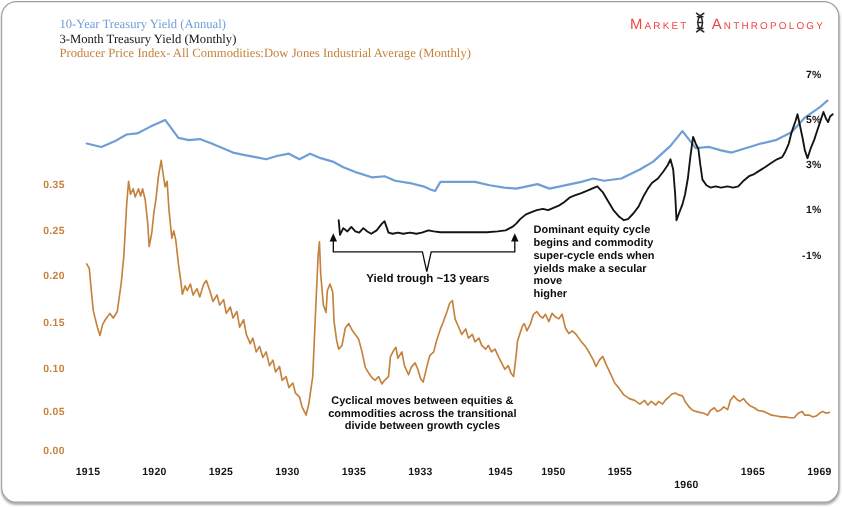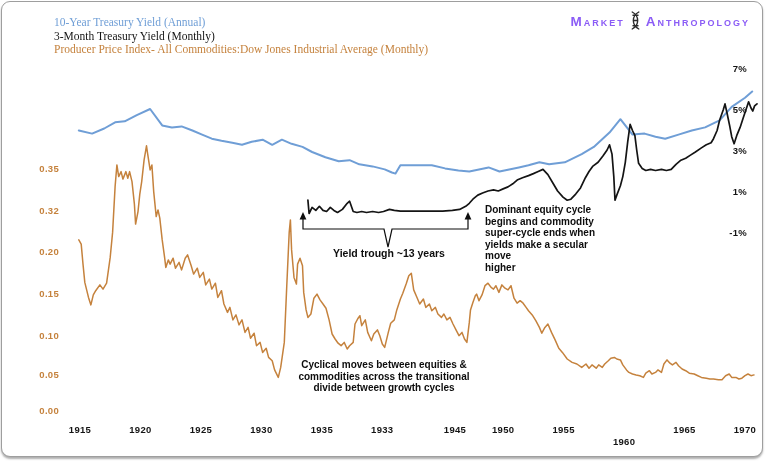--- a/index.html
+++ b/index.html
@@ -1,24 +1,24 @@
 <!DOCTYPE html>
 <html><head>
 <meta charset="utf-8">
 <style>
   html,body{margin:0;padding:0;background:#fff;width:765px;height:461px;overflow:hidden;
     font-family:"Liberation Sans",sans-serif;}
   #card{position:absolute;left:1px;top:1px;width:760px;height:454px;background:#fff;
-    border:1px solid #9e9e9e;border-radius:9px;box-shadow:0 2px 2px rgba(110,110,110,.55);}
+    border:1px solid #9e9e9e;border-radius:14px;box-shadow:0 2px 2px rgba(110,110,110,.55);}
   
   #legend{position:absolute;left:52px;top:14px;font-family:"Liberation Serif",serif;
     font-size:11.5px;line-height:13.5px;white-space:nowrap;}
   
   #logo{position:absolute;right:12px;top:9px;display:flex;align-items:center;gap:4px;
-    font-variant:small-caps;letter-spacing:2px;font-size:13.5px;color:#8b5cf6;font-weight:bold;}
+    font-variant:small-caps;letter-spacing:2px;font-size:13.5px;color:#ef4444;}
   #logo .w{transform:translateY(-1px);}
   
   #plot{position:absolute;left:0;top:0;}
   
   .tick{position:absolute;font-weight:bold;font-size:9.5px;letter-spacing:.3px;}
   .tick.yl{left:19px;width:38px;text-align:right;}
   .tick.yr{left:710px;width:35px;text-align:right;color:#141414;}
   .tick.xb{width:40px;text-align:center;top:422px;color:#141414;}
   
   .anno{position:absolute;font-weight:bold;color:#0d0d0d;white-space:pre-line;}
@@ -62,21 +62,21 @@
       <path d="M301,210 L297.6,217.5 L304.4,217.5 Z"></path>
       <path d="M466,210 L462.6,217.5 L469.4,217.5 Z"></path>
     </g>
   <polyline points="76.8,128.5 90.1,131.6 102.2,126.5 113.1,120.3 122.7,119.3 134.8,113.1 148.1,107.0 160.2,123.4 169.9,125.4 179.6,124.4 190.4,128.5 200.1,132.6 209.8,136.7 219.5,138.8 230.3,140.8 240.0,142.8 249.7,139.8 260.6,137.7 270.2,142.8 279.9,137.7 289.6,141.8 300.5,144.9 310.1,150.0 323.4,155.2 336.7,159.3 347.6,158.2 357.3,162.3 370.6,164.4 382.7,167.4 389.9,170.5 393.5,171.6 398.4,163.3 410.5,163.3 420.1,163.3 429.8,163.3 443.1,166.4 456.4,168.5 467.3,169.5 477.0,167.4 486.6,165.4 497.5,169.5 507.2,167.4 516.9,165.4 526.5,163.3 537.4,160.3 547.1,162.3 562.8,160.3 579.7,152.1 591.8,144.9 607.5,130.6 618.4,117.2 630.5,132.6 642.6,131.6 653.5,134.7 663.2,136.7 676.5,132.6 689.8,128.5 703.1,125.4 717.6,118.3 729.7,104.9 743.0,95.7 750.2,89.5" fill="none" stroke="#6f9ed6" stroke-width="2" stroke-linejoin="round" stroke-linecap="round"></polyline>
       <polyline points="305.9,198.2 307.1,211.5 310.1,205.4 313.8,208.4 317.4,204.3 321.0,208.4 324.6,209.5 328.3,205.4 331.9,208.4 335.5,210.5 340.4,207.4 345.2,201.3 347.6,199.2 351.2,209.5 354.9,210.5 359.7,209.5 364.5,210.5 370.6,209.5 376.6,210.5 381.5,209.5 387.5,207.4 392.3,208.4 398.4,209.1 404.4,209.1 416.5,209.1 428.6,209.1 440.7,209.1 450.4,208.4 457.6,207.4 463.7,204.3 467.3,201.3 470.9,197.2 475.8,193.1 480.6,191.0 486.0,189.0 491.5,187.9 496.3,189.0 501.1,186.9 506.0,184.9 510.8,181.8 515.7,177.7 520.5,175.7 526.5,173.6 531.4,171.6 536.2,169.5 541.0,167.4 545.9,172.6 550.7,180.8 555.6,189.0 561.0,195.1 565.2,198.2 568.9,197.2 573.7,192.1 578.5,185.9 583.4,175.7 587.0,169.5 590.6,164.4 596.1,160.3 600.9,154.1 605.1,148.0 607.5,142.8 610.0,152.1 611.8,174.6 613.0,198.2 614.8,193.1 618.4,183.8 620.8,174.6 623.3,160.3 625.7,139.8 628.1,122.4 630.5,128.5 632.9,133.6 634.7,148.0 636.6,161.3 640.2,166.4 643.8,168.5 648.6,167.4 653.5,168.5 659.5,167.4 664.4,168.5 669.2,167.4 674.0,162.3 678.9,158.2 683.7,156.2 688.5,153.1 693.4,150.0 699.4,145.9 704.3,142.8 709.1,140.8 711.5,136.7 715.1,128.5 717.6,118.3 721.2,108.0 723.0,101.9 724.8,110.0 727.8,124.4 729.7,134.7 732.1,141.8 735.1,132.6 738.1,125.4 741.1,116.2 744.2,107.0 746.6,99.8 749.0,106.0 750.8,109.0 752.6,103.9 755.0,101.9" fill="none" stroke="#141414" stroke-width="1.7" stroke-linejoin="round" stroke-linecap="round"></polyline>
       <polyline points="76.8,237.9 79.2,242.1 81.0,262.1 82.8,280.4 86.5,295.4 88.9,302.9 91.3,292.9 93.7,288.7 97.9,282.9 101.0,287.1 104.6,281.2 108.2,255.4 110.6,230.4 113.1,184.6 114.9,162.9 116.7,174.6 119.1,169.6 120.9,177.1 123.9,169.6 125.8,176.3 127.6,169.6 130.0,179.6 132.4,202.1 133.6,222.1 136.0,209.6 137.8,192.1 139.7,179.6 142.1,157.9 144.5,143.8 145.7,152.1 148.1,167.9 149.9,162.9 151.7,189.6 154.2,214.6 156.0,207.9 157.8,216.2 160.2,237.9 162.6,255.4 163.8,265.4 166.3,257.9 168.1,262.1 171.1,256.2 173.5,266.2 177.1,260.4 179.6,267.9 183.2,256.2 185.6,252.9 189.2,263.7 191.6,272.1 195.3,266.2 197.7,275.4 201.3,270.4 203.7,282.9 207.4,277.1 209.8,287.1 213.4,281.2 215.8,295.4 219.5,288.7 221.9,302.0 225.5,310.4 227.9,305.4 230.9,317.9 234.0,312.9 237.0,322.9 240.0,317.9 243.0,330.4 246.1,325.4 248.5,336.2 252.1,331.2 254.5,343.7 258.1,340.4 260.6,350.4 264.2,346.2 266.6,355.4 270.2,358.7 272.6,367.9 276.3,375.4 278.7,365.4 282.3,340.4 284.7,285.4 287.2,230.4 288.4,217.9 289.6,247.9 292.0,275.4 294.4,282.1 295.6,262.1 298.0,256.2 300.5,263.7 301.7,290.4 304.1,307.9 305.9,315.4 308.9,312.0 311.9,296.2 315.0,292.1 318.0,297.9 321.0,302.0 324.0,306.2 327.1,317.9 330.1,332.0 333.1,337.0 336.1,341.2 339.1,343.7 342.2,340.4 345.2,347.0 347.6,343.7 351.2,340.4 353.0,322.0 356.1,316.2 357.9,313.7 359.7,323.7 363.3,317.9 365.7,330.4 369.4,338.7 371.8,332.0 375.4,327.9 377.8,333.7 380.3,342.0 382.7,345.4 386.3,330.4 388.7,321.2 392.3,317.9 394.8,307.9 398.4,297.0 400.8,291.2 404.4,281.2 406.8,273.7 409.3,271.2 411.7,287.9 415.3,296.2 417.7,302.0 421.4,297.0 423.8,305.4 427.4,302.0 429.8,308.7 433.4,305.4 435.9,312.0 439.5,315.4 441.9,312.0 444.9,317.9 448.0,315.4 451.0,322.0 454.0,327.9 457.0,333.7 460.0,330.4 462.5,337.0 464.9,340.4 467.3,320.4 468.5,307.9 470.9,300.4 473.3,293.7 474.6,292.1 477.0,298.7 480.0,292.9 483.0,283.7 486.0,281.2 489.1,285.4 491.5,287.1 493.9,283.7 496.9,290.4 499.9,282.9 503.0,286.2 506.0,287.9 509.0,283.7 512.0,296.2 515.1,301.2 518.1,298.7 521.1,301.2 524.1,305.4 526.5,308.7 530.2,312.9 533.8,318.7 537.4,325.4 539.8,331.2 542.9,325.4 545.9,322.0 549.5,330.4 553.1,337.9 556.8,346.2 560.4,350.4 565.2,357.0 570.1,360.4 574.9,362.0 579.7,365.4 584.0,362.0 587.0,366.2 590.0,362.9 594.2,366.2 596.7,362.9 600.3,365.4 602.7,362.0 606.3,358.7 608.8,356.2 612.4,355.4 614.8,357.0 618.4,357.9 620.8,362.9 624.5,367.9 626.9,370.4 630.5,372.0 634.1,372.9 637.8,373.7 641.4,375.4 643.8,371.2 647.4,368.7 649.9,372.0 653.5,370.4 655.9,367.9 659.5,370.4 661.9,362.0 665.0,357.9 668.0,361.2 670.4,362.9 674.0,360.4 676.5,363.7 680.1,367.0 683.7,368.7 687.3,371.2 692.2,372.0 695.8,373.7 699.4,375.4 704.3,376.2 707.9,377.0 711.5,377.0 716.4,377.8 720.0,377.8 723.6,373.7 727.2,372.0 729.7,375.4 733.9,375.4 736.9,377.0 739.9,376.2 743.0,373.7 746.0,372.0 749.0,373.7 752.0,372.9" fill="none" stroke="#c5823d" stroke-width="1.5" stroke-linejoin="round" stroke-linecap="round"></polyline>
     </svg>
 
   <div id="left-ticks">
       <span class="tick yl" style="top: 161.1px; color: rgb(197, 130, 61);">0.35</span>
-      <span class="tick yl" style="top: 202.75px; color: rgb(197, 130, 61);">0.32</span>
+      <span class="tick yl" style="top: 202.75px; color: rgb(197, 130, 61);">0.25</span>
       <span class="tick yl" style="top: 244.4px; color: rgb(197, 130, 61);">0.20</span>
       <span class="tick yl" style="top: 286.05px; color: rgb(197, 130, 61);">0.15</span>
       <span class="tick yl" style="top: 327.7px; color: rgb(197, 130, 61);">0.10</span>
       <span class="tick yl" style="top: 367px; color: rgb(197, 130, 61);">0.05</span>
       <span class="tick yl" style="top: 403px; color: rgb(197, 130, 61);">0.00</span>
     </div>
   <div id="right-ticks">
       <span class="tick yr" style="top: 61px; color: rgb(20, 20, 20);">7%</span>
       <span class="tick yr" style="top: 102px; color: rgb(20, 20, 20);">5%</span>
       <span class="tick yr" style="top: 143px; color: rgb(20, 20, 20);">3%</span>
@@ -88,21 +88,21 @@
       <span class="tick xb" style="left: 118.45px; color: rgb(20, 20, 20);">1920</span>
       <span class="tick xb" style="left: 178.9px; color: rgb(20, 20, 20);">1925</span>
       <span class="tick xb" style="left: 239.35px; color: rgb(20, 20, 20);">1930</span>
       <span class="tick xb" style="left: 299.8px; color: rgb(20, 20, 20);">1935</span>
       <span class="tick xb" style="left: 360.25px; color: rgb(20, 20, 20);">1933</span>
       <span class="tick xb" style="left: 433px; color: rgb(20, 20, 20);">1945</span>
       <span class="tick xb" style="left: 481.15px; color: rgb(20, 20, 20);">1950</span>
       <span class="tick xb" style="left: 541.6px; color: rgb(20, 20, 20);">1955</span>
       <span class="tick xb" style="left: 602.05px; color: rgb(20, 20, 20); margin-top: 12px;">1960</span>
       <span class="tick xb" style="left: 662.5px; color: rgb(20, 20, 20);">1965</span>
-      <span class="tick xb" style="left: 722.95px; color: rgb(20, 20, 20);">1970</span>
+      <span class="tick xb" style="left: 722.95px; color: rgb(20, 20, 20);">1969</span>
     </div>
 
   <div class="anno" id="anno-trough">Yield trough ~13 years</div>
   <div class="anno" id="anno-cyclical">Cyclical moves between equities &amp;
 commodities across the transitional
 divide between growth cycles</div>
   <div class="anno" id="anno-dominant">Dominant equity cycle
 begins and commodity
 super-cycle ends when
 yields make a secular move

